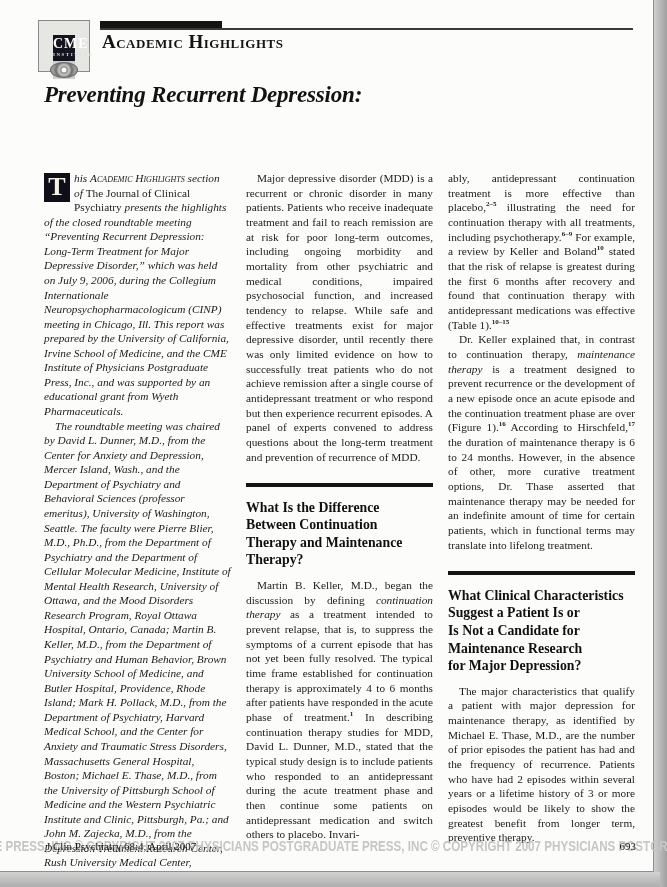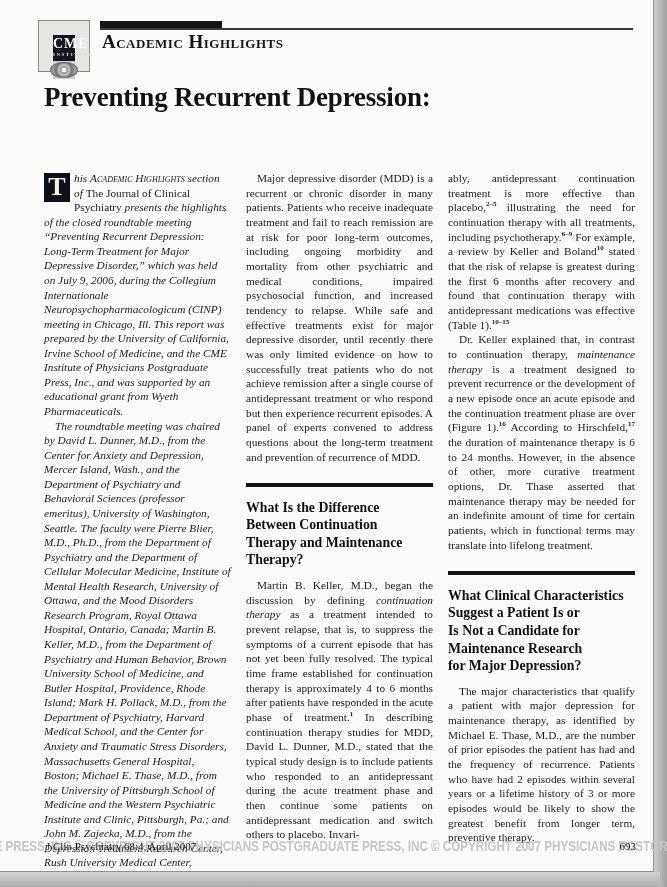--- a/index.html
+++ b/index.html
@@ -42,21 +42,21 @@
   }
   .bar-thick{position:absolute;left:64px;top:3px;width:122px;height:8px;background:#141414;}
   .bar-thin{position:absolute;left:64px;top:10px;right:6px;height:1.5px;background:#3a3a3a;}
   .section-label{
     position:absolute;left:66px;top:13px;
     font-variant:small-caps;font-weight:bold;font-size:19px;color:#141414;
     letter-spacing:0.5px;
   }
   
   .title{position:absolute;top:82px;left:44px;width:600px;color:#121212;
-    font-weight:bold;font-size:27px;line-height:1.17;letter-spacing:-0.2px;}
+    font-weight:bold;font-size:23px;line-height:1.17;letter-spacing:-0.2px;font-style:italic;}
   
   .cols{position:absolute;top:171px;left:44px;width:592px;display:flex;gap:15px;}
   .col{flex:0 0 187px;width:187px;}
   .col-p{
     margin:0;font-size:11.3px;line-height:1.3;text-align:justify;color:#1b1b1b;
   }
   .col.italic-col .col-p{font-style:italic;text-align:left;line-height:1.29;}
   .indent{text-indent:11px;}
   .dropcap{
     float:left;width:26px;height:29px;margin:2px 4px 0 0;

